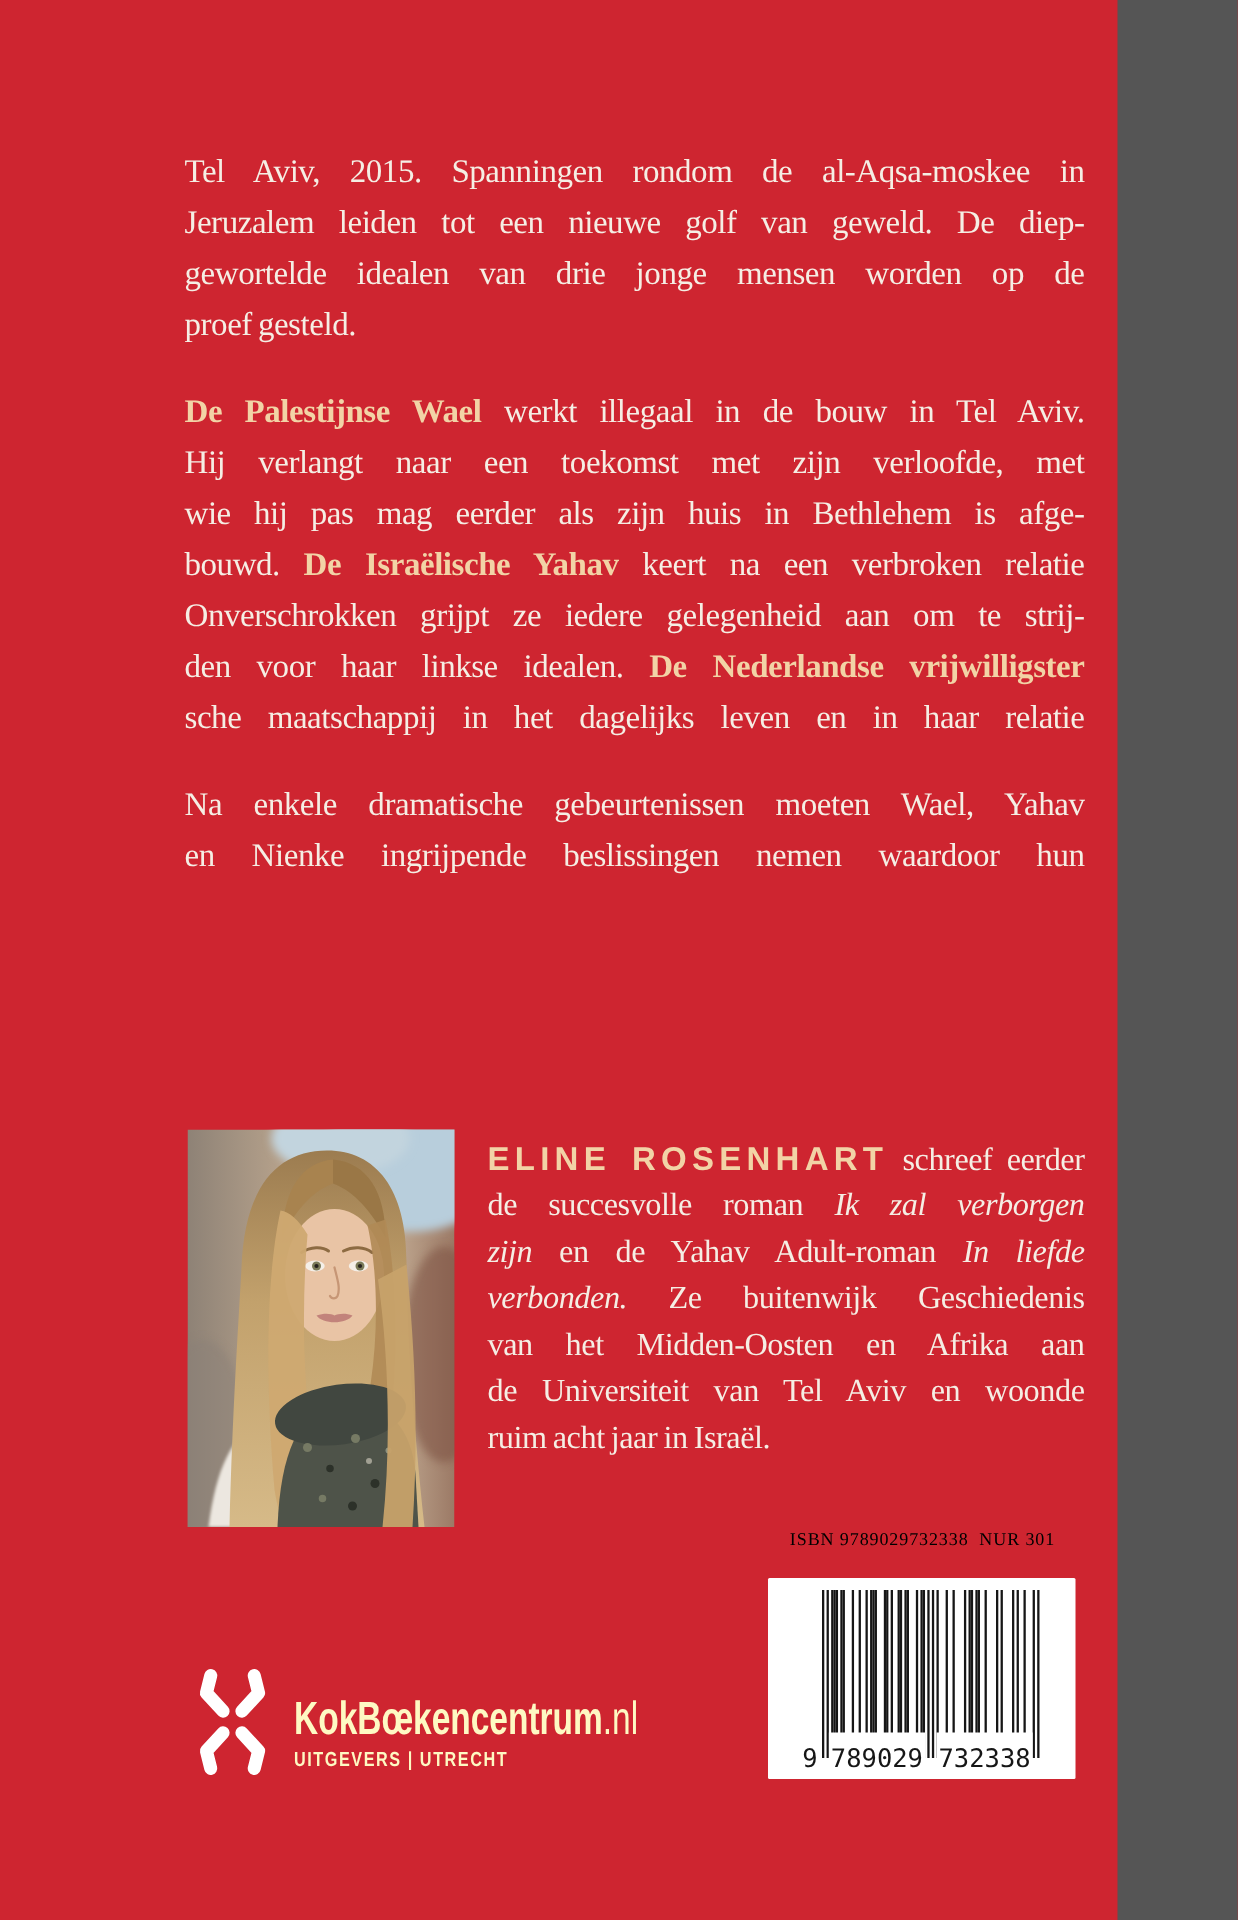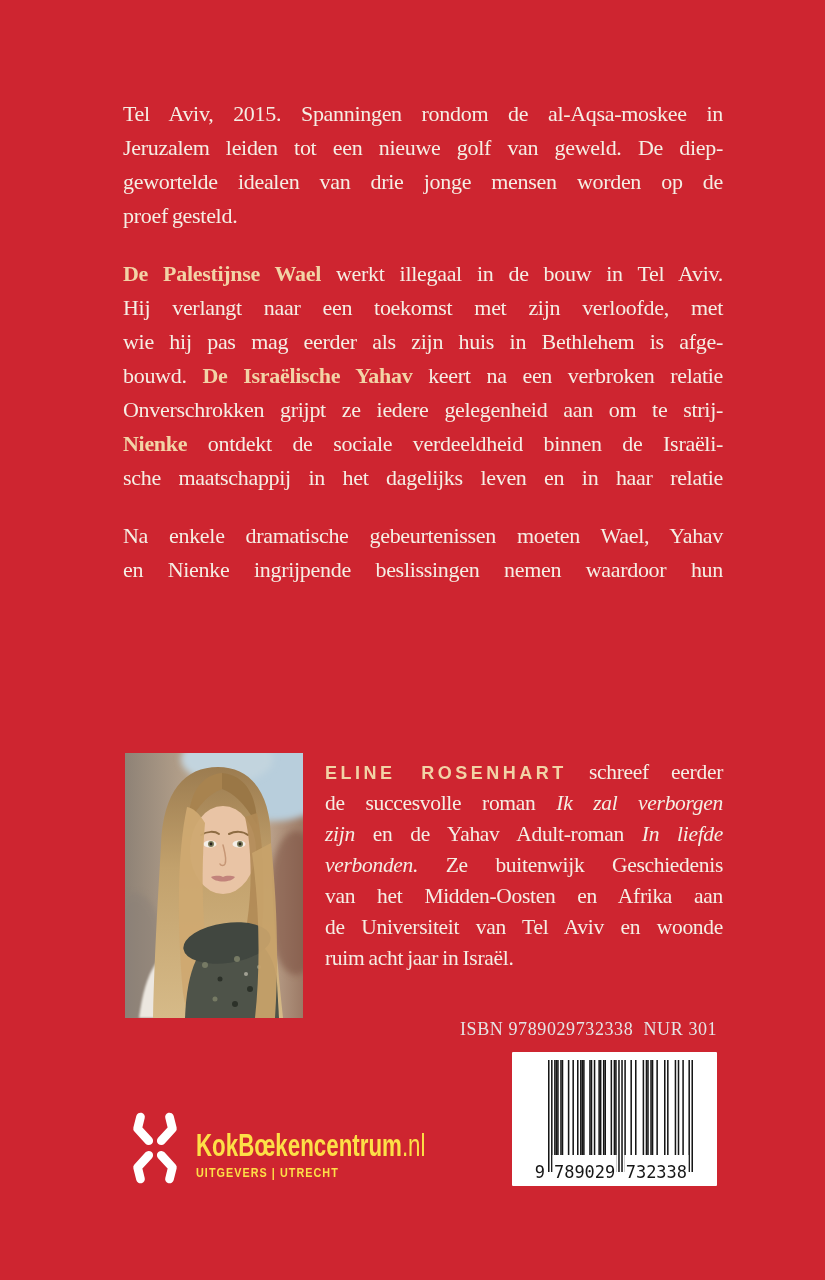--- a/index.html
+++ b/index.html
@@ -1,18 +1,18 @@
 <!DOCTYPE html>
 <html lang="nl"><head>
 <meta charset="utf-8">
 <style>
   html,body{margin:0;padding:0;background:#555;}
   .cover{
     position:relative;
-    width:825px;height:1280px;
+    width:745px;height:1280px;
     background:var(--bg,#ce2530);
     overflow:hidden;
     font-family:"Liberation Serif",serif;
   }
   
   .blurb{
     position:absolute;left:123px;top:97px;width:600px;
     color:var(--body,#f5eee4);
     font-size:22px;line-height:34px;
     letter-spacing:-0.3px;word-spacing:-1.2px;
@@ -21,53 +21,53 @@
   .line{
     text-align:justify;
     text-align-last:justify;
     height:34px;overflow:visible;white-space:normal;
   }
   .line.last{text-align-last:left;}
   .b{font-weight:700;color:var(--accent,#f2d3a6);}
   .i{font-style:italic;margin-top:40px;}
   .c{
     font-family:"Liberation Sans",sans-serif;
-    font-weight:700;font-size:18px;
+    font-weight:700;font-size:22px;
     letter-spacing:3.5px;
     color:var(--accent,#f2d3a6);
   }
   
   .photo{
     position:absolute;left:125px;top:753px;width:178px;height:265px;
     display:block;
   }
   .bio{
     position:absolute;left:325px;top:757px;width:398px;
     color:var(--body,#f5eee4);
     font-size:21.5px;line-height:31px;
     letter-spacing:-0.3px;word-spacing:-1px;
   }
   .bio .line{height:31px;}
   
   .isbn{
     position:absolute;left:460px;top:1019px;width:310px;
-    text-align:left;
-    color:#e5e5e5;font-size:18px;letter-spacing:0.6px;
+    text-align:center;
+    color:#000000;font-size:12px;letter-spacing:0.6px;
     white-space:pre;
     font-family:"Liberation Serif",serif;
   }
   .barcode-panel{
     position:absolute;left:512px;top:1052px;width:205px;height:134px;
     background:var(--panel,#ffffff);
     border-radius:1px;
   }
   .barcode-panel svg{position:absolute;left:12px;top:8px;}
   .publisher{
     position:absolute;left:126px;top:1107px;width:330px;height:85px;
-    color:#fde047;font-family:"Liberation Sans",sans-serif;
+    color:#fef9c3;font-family:"Liberation Sans",sans-serif;
   }
   .pub-mark{position:absolute;left:0;top:2px;}
   .pub-text{position:absolute;left:70px;top:23px;}
   .pub-name{
     display:inline-block;white-space:nowrap;
     font-size:31px;font-weight:700;line-height:31px;
     transform:scaleX(0.72);transform-origin:0 50%;
   }
   .pub-name .suffix{font-weight:400;}
   .pub-tagline{
@@ -88,21 +88,21 @@
         <div class="line"><span>Jeruzalem leiden tot een nieuwe golf van geweld. De diep-</span></div>
         <div class="line"><span>gewortelde idealen van drie jonge mensen worden op de</span></div>
         <div class="line last"><span>proef gesteld.</span></div>
       </div>
       <div class="para">
         <div class="line"><span class="b">De Palestijnse Wael</span><span> werkt illegaal in de bouw in Tel Aviv.</span></div>
         <div class="line"><span>Hij verlangt naar een toekomst met zijn verloofde, met</span></div>
         <div class="line"><span>wie hij pas mag eerder als zijn huis in Bethlehem is afge-</span></div>
         <div class="line"><span>bouwd. </span><span class="b">De Israëlische Yahav</span><span> keert na een verbroken relatie</span></div>
         <div class="line"><span>Onverschrokken grijpt ze iedere gelegenheid aan om te strij-</span></div>
-        <div class="line"><span class="b">Nienke</span><span> ontdekt de sociale verdeeldheid binnen de Israëli-</span></div>
+        <div class="line"><span>den voor haar linkse idealen. </span><span class="b">De Nederlandse vrijwilligster</span></div>
         <div class="line"><span>sche maatschappij in het dagelijks leven en in haar relatie</span></div>
       </div>
       <div class="para">
         <div class="line"><span>Na enkele dramatische gebeurtenissen moeten Wael, Yahav</span></div>
         <div class="line"><span>en Nienke ingrijpende beslissingen nemen waardoor hun</span></div>
       </div>
     </div>
 
   <svg class="photo" viewBox="0 0 178 265" aria-hidden="true">
     <defs>

